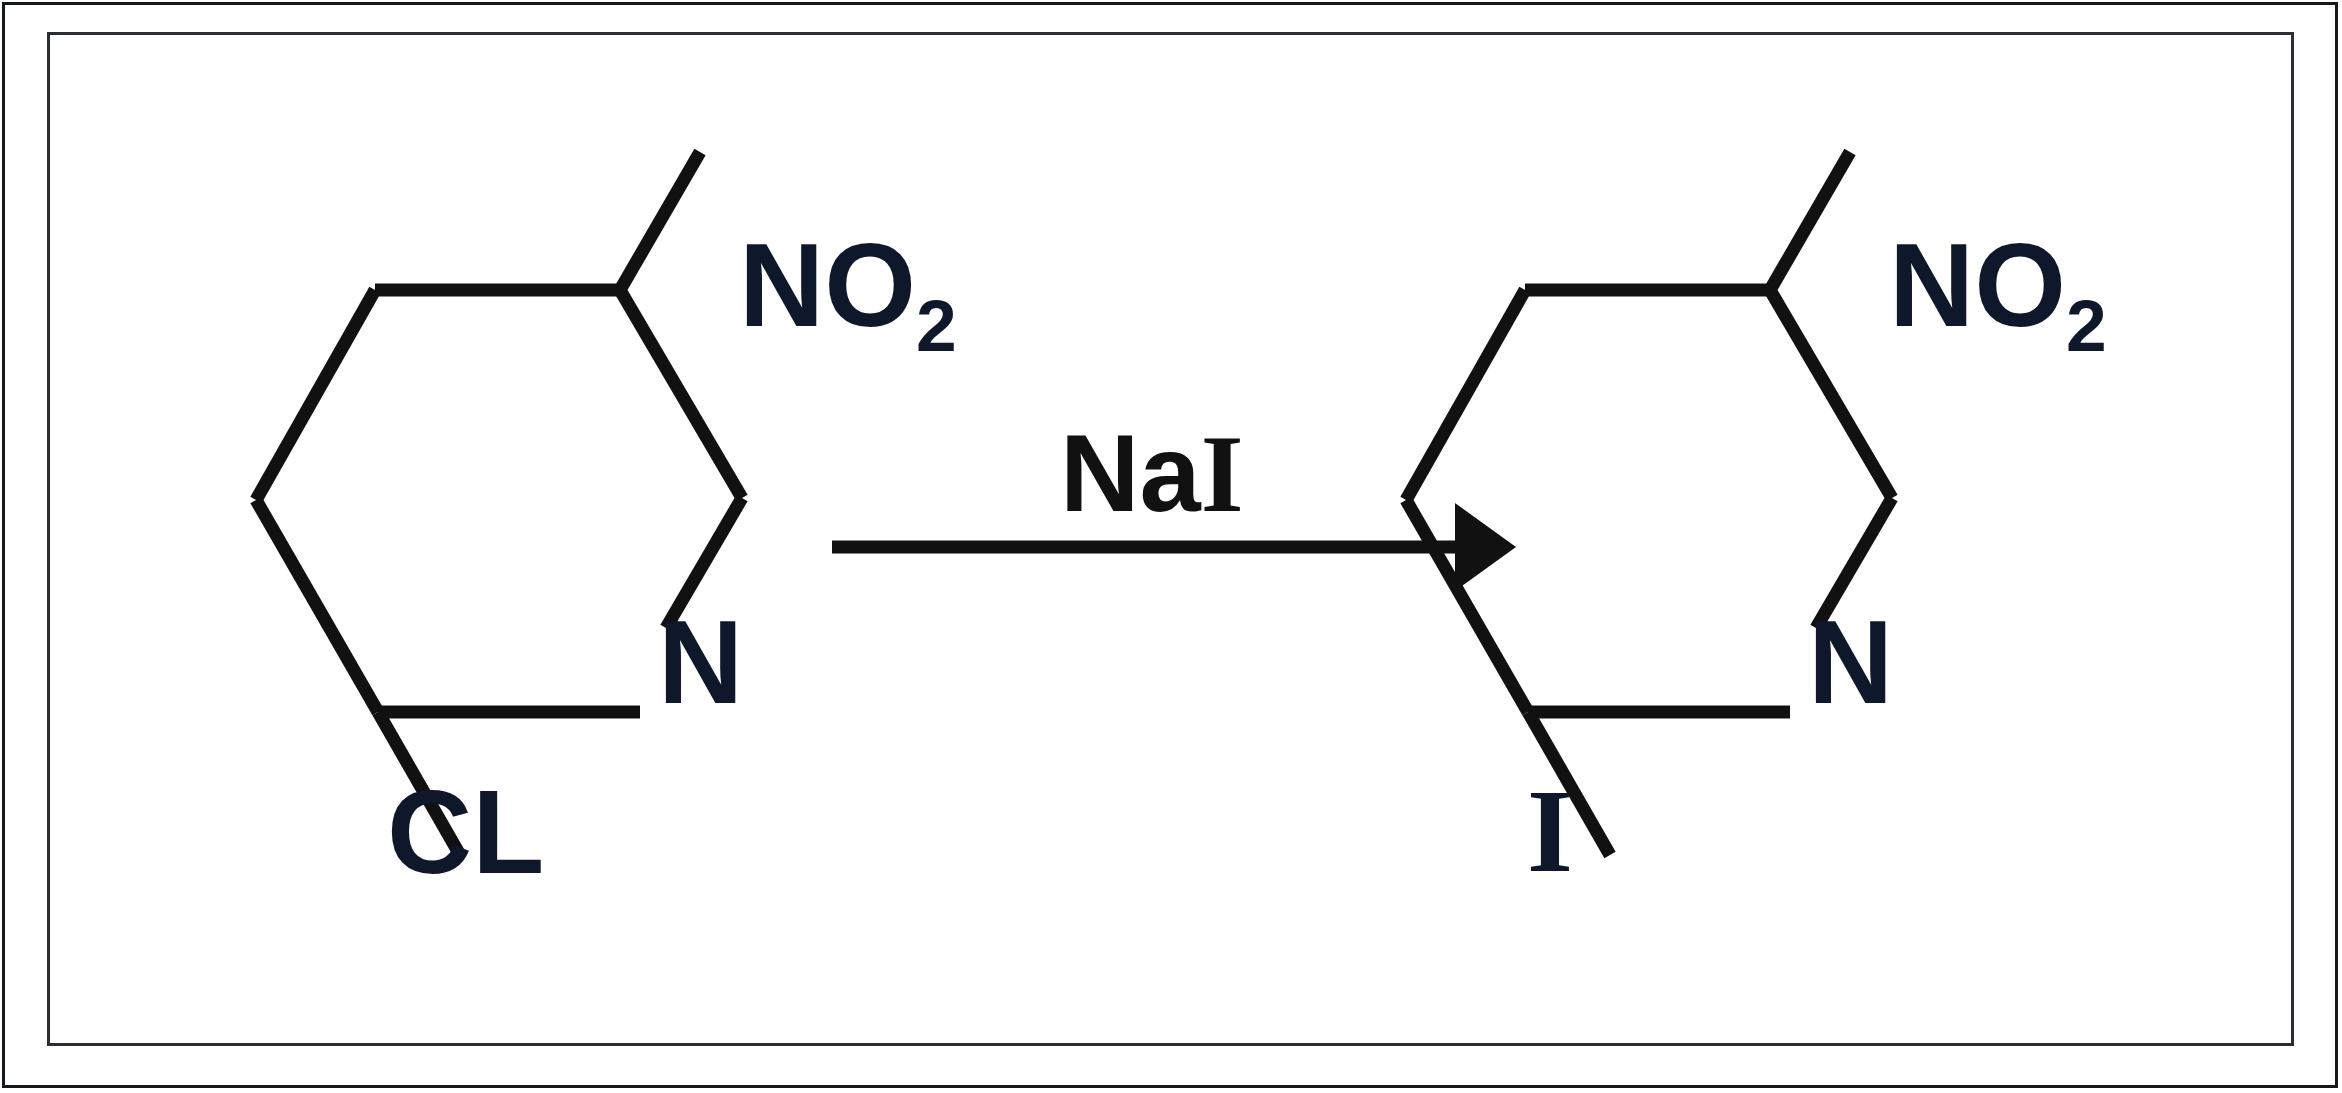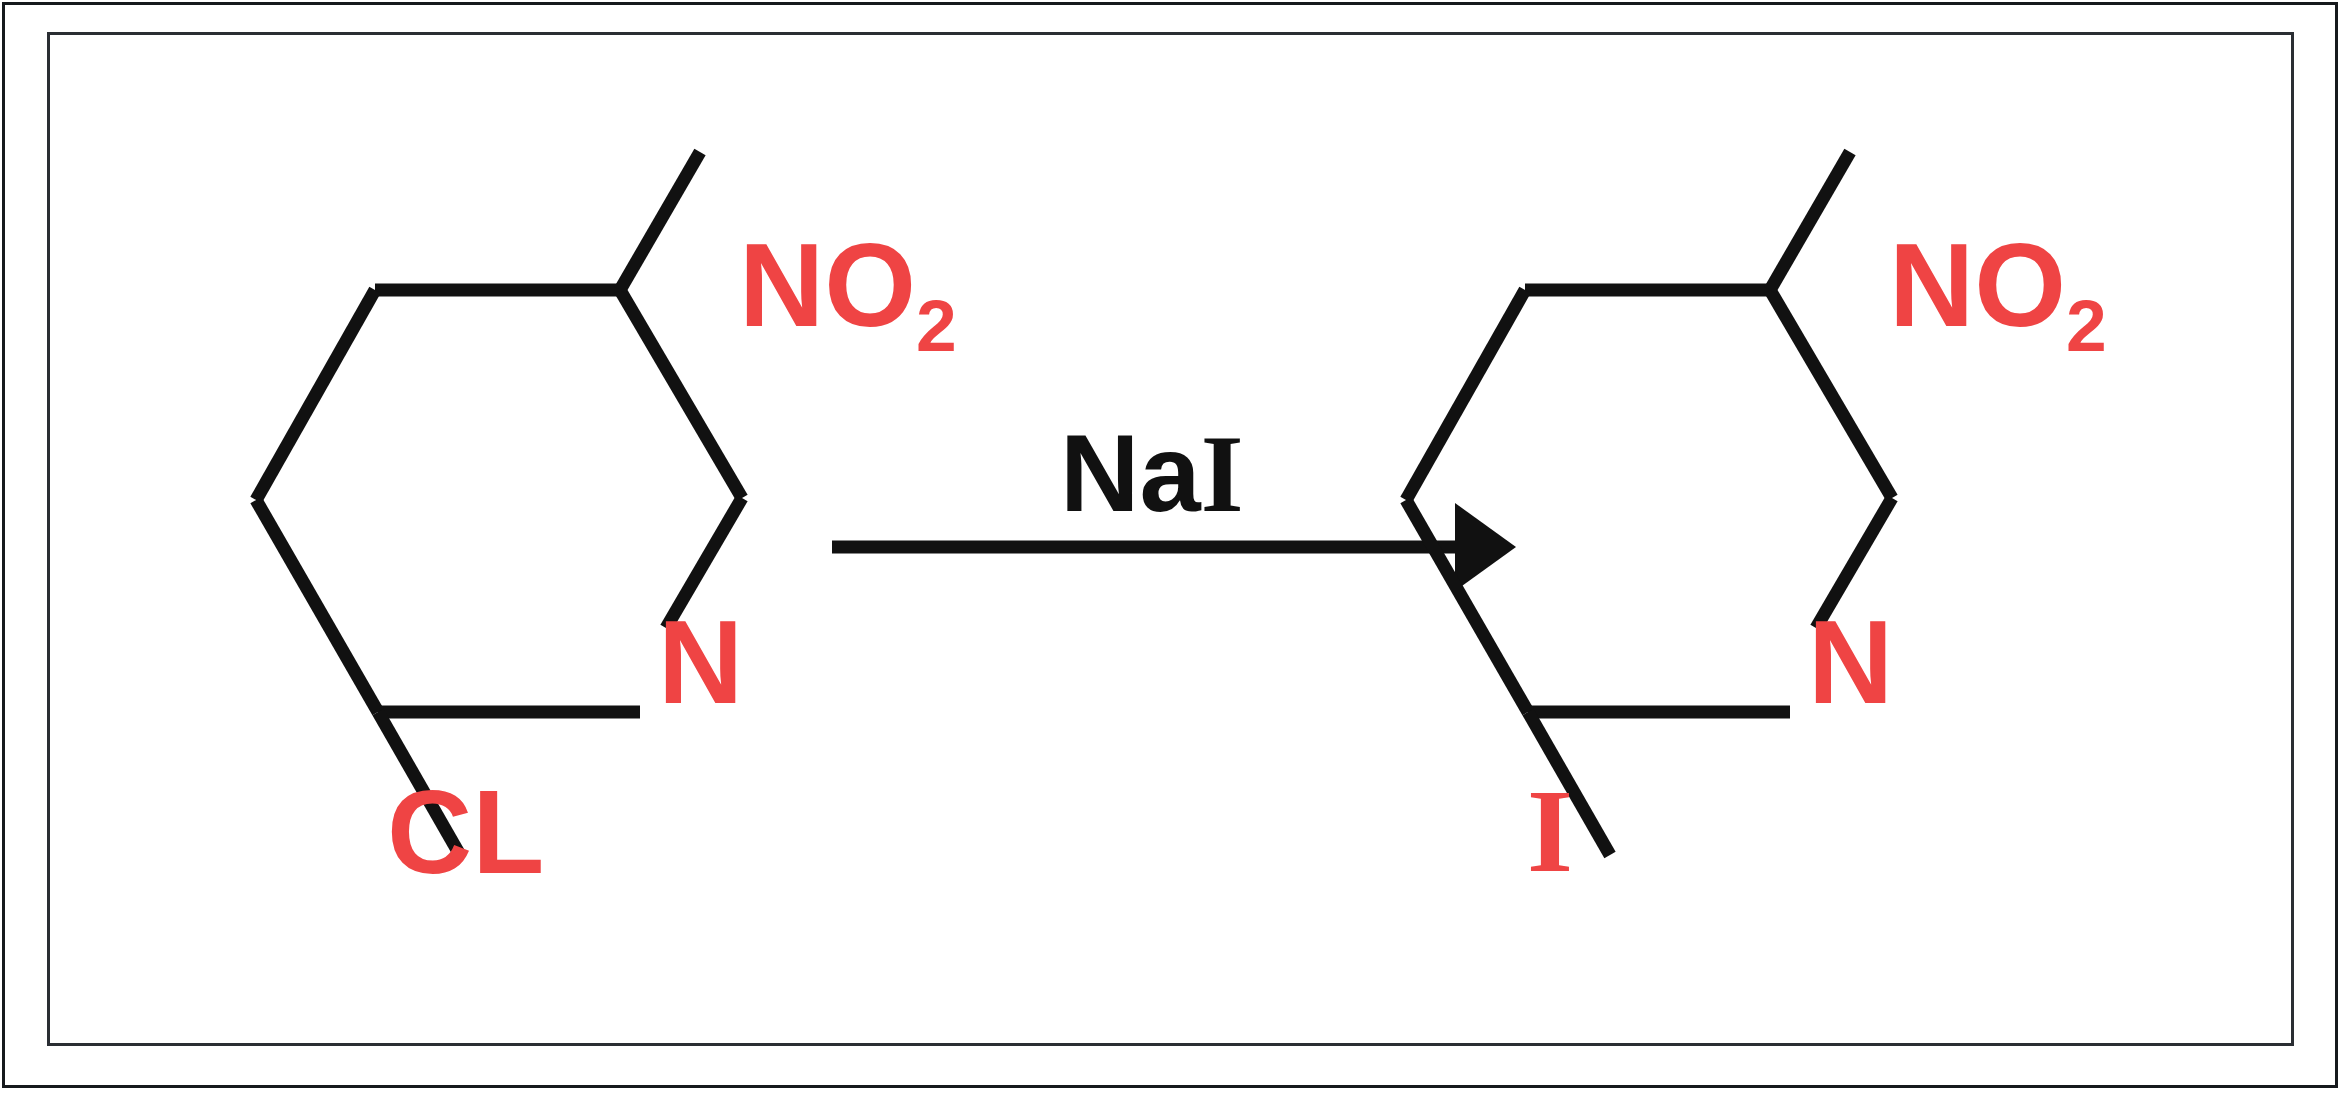--- a/index.html
+++ b/index.html
@@ -59,21 +59,21 @@
   }
   .arrow-head {
     fill: #111111;
     stroke: none;
   }
   
   .atom-label {
     position: absolute;
     font-family: "Liberation Sans", sans-serif;
     font-weight: bold;
-    color: #ef4444;
+    color: #0f172a;
     line-height: 1;
     white-space: nowrap;
     user-select: none;
   }
   .atom-label .sub {
     font-size: 0.62em;
     vertical-align: sub;
     line-height: 1;
   }
   .lbl-no2-left   { left: 739px;  top: 226px; font-size: 118px; }

